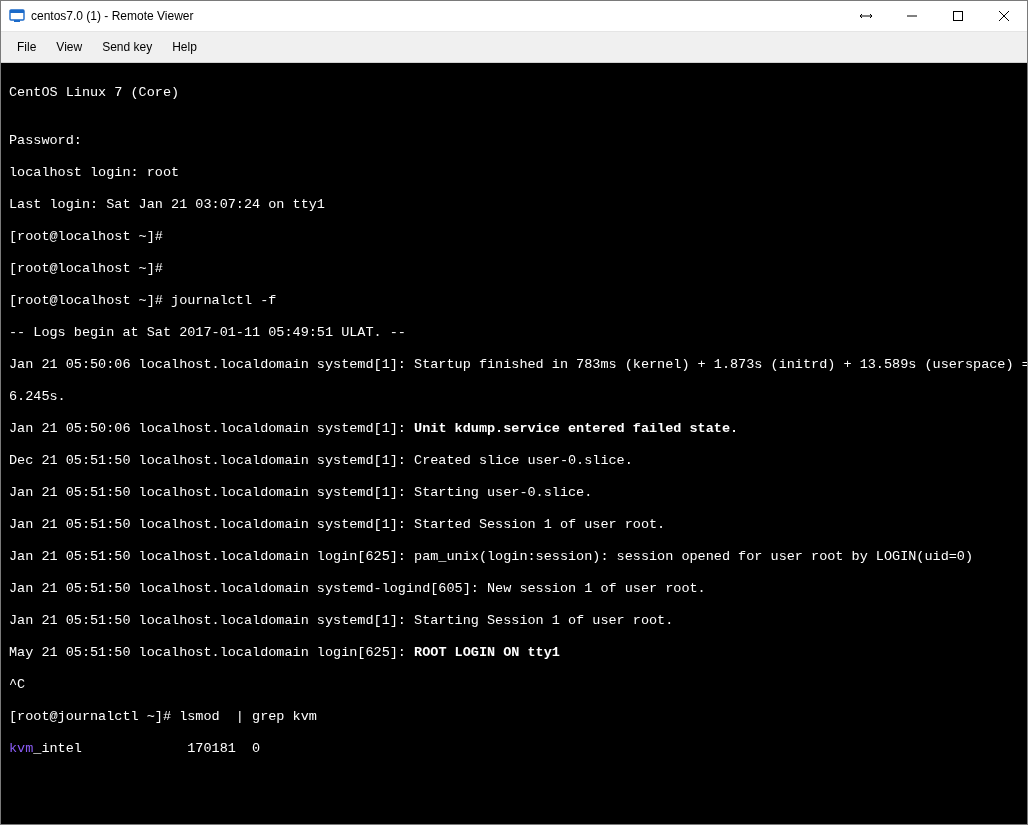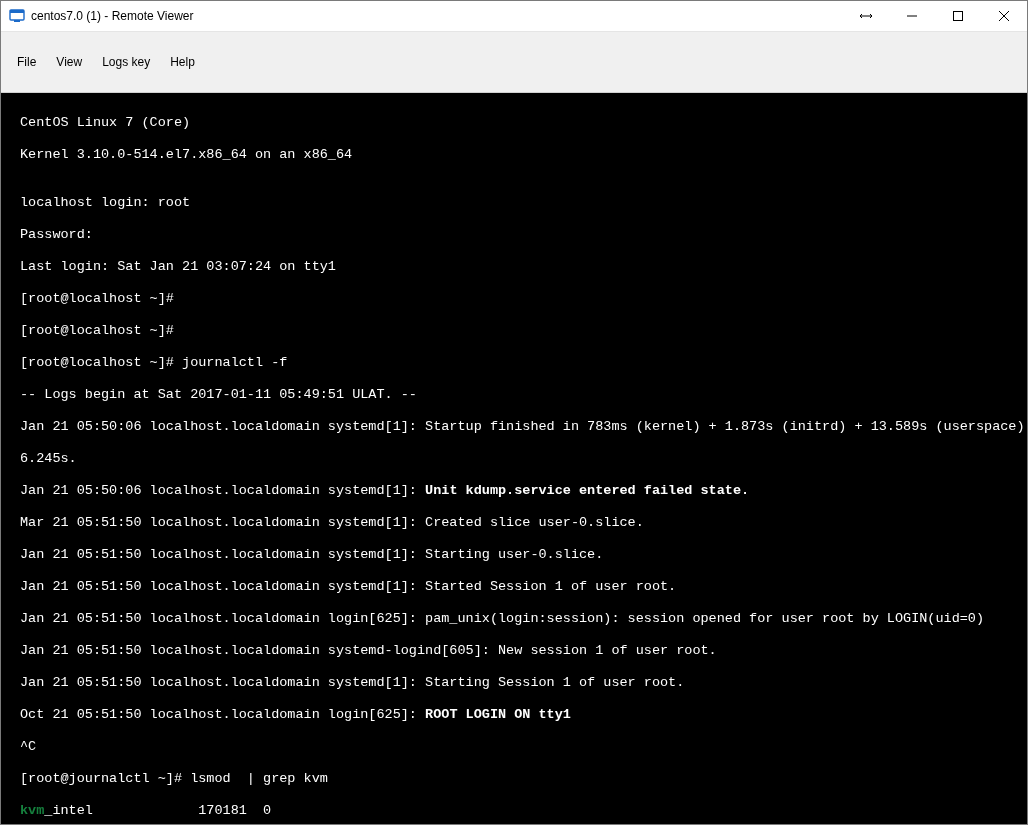--- a/index.html
+++ b/index.html
@@ -3,26 +3,26 @@
 <meta charset="utf-8">
 <style>
   html,body{margin:0;padding:0;height:100%;font-family:"Segoe UI",Tahoma,sans-serif;font-size:12px;background:#fff;color:#000;}
   .window{width:1028px;height:825px;border:1px solid #7a7a7a;box-sizing:border-box;display:flex;flex-direction:column;background:#fff;}
   .titlebar{height:30px;display:flex;align-items:center;background:#fff;border-bottom:1px solid #e5e5e5;}
   .titlebar .app-icon{width:16px;height:16px;margin:0 6px 0 8px;display:flex;align-items:center;justify-content:center;}
   .titlebar .title{flex:0 0 auto;font-size:12px;color:#000;}
   .titlebar .spacer{flex:1;}
   .titlebar .extra{width:46px;height:30px;display:flex;align-items:center;justify-content:center;color:#000;}
   .titlebar .ctrl{width:46px;height:30px;display:flex;align-items:center;justify-content:center;color:#000;}
-  .menubar{height:24px;display:flex;align-items:center;padding:18px 6px;background:#f0f0f0;border-bottom:1px solid #d0d0d0;font-size:12px;}
+  .menubar{height:24px;display:flex;align-items:center;padding:3px 6px;background:#f0f0f0;border-bottom:1px solid #d0d0d0;font-size:12px;}
   .menubar .menu-item{padding:3px 10px;color:#000;}
-  .terminal{flex:1;background:#000;color:#fff;font-family:"Consolas","Courier New",monospace;font-size:13.5px;line-height:16px;padding:6px 4px 4px 19px;overflow:hidden;white-space:pre;letter-spacing:0;}
+  .terminal{flex:1;background:#000;color:#fff;font-family:"Consolas","Courier New",monospace;font-size:13.5px;line-height:16px;padding:6px 4px 4px 8px;overflow:hidden;white-space:pre;letter-spacing:0;}
   .terminal .line{white-space:pre;}
   .bold{font-weight:bold;font-family:Liberation Mono, monospace;}
-  .red{color:#15803d;font-weight:bold;}
+  .red{color:#8b5cf6;font-weight:normal;}
 </style>
 </head>
 <body>
 
 <div class="window">
 
   <div class="titlebar">
     <span class="app-icon">
       <svg width="16" height="16" viewBox="0 0 16 16">
         <rect x="1" y="2" width="14" height="10" rx="1" fill="none" stroke="#1b6ac9" stroke-width="1.4"></rect>
@@ -50,45 +50,44 @@
     <span class="ctrl close">
       <svg width="10" height="10" viewBox="0 0 10 10">
           <path d="M0 0l10 10M10 0L0 10" stroke="#000" stroke-width="1"></path>
         </svg>
     </span>
   </div>
 
   <div class="menubar">
     <span class="menu-item">File</span>
     <span class="menu-item">View</span>
-    <span class="menu-item">Logs key</span>
+    <span class="menu-item">Send key</span>
     <span class="menu-item">Help</span>
   </div>
 
   <div class="terminal">
 <div class="line">CentOS Linux 7 (Core)</div>
-<div class="line">Kernel 3.10.0-514.el7.x86_64 on an x86_64</div>
 <div class="line"></div>
+<div class="line">Password:</div>
 <div class="line">localhost login: root</div>
-<div class="line">Password:</div>
 <div class="line">Last login: Sat Jan 21 03:07:24 on tty1</div>
 <div class="line">[root@localhost ~]#</div>
 <div class="line">[root@localhost ~]#</div>
 <div class="line">[root@localhost ~]# journalctl -f</div>
 <div class="line">-- Logs begin at Sat 2017-01-11 05:49:51 ULAT. --</div>
 <div class="line">Jan 21 05:50:06 localhost.localdomain systemd[1]: Startup finished in 783ms (kernel) + 1.873s (initrd) + 13.589s (userspace) = 1</div>
 <div class="line">6.245s.</div>
 <div class="line"><span>Jan 21 05:50:06 localhost.localdomain systemd[1]: </span><span class="bold">Unit kdump.service entered failed state.</span></div>
-<div class="line">Mar 21 05:51:50 localhost.localdomain systemd[1]: Created slice user-0.slice.</div>
+<div class="line">Dec 21 05:51:50 localhost.localdomain systemd[1]: Created slice user-0.slice.</div>
 <div class="line">Jan 21 05:51:50 localhost.localdomain systemd[1]: Starting user-0.slice.</div>
 <div class="line">Jan 21 05:51:50 localhost.localdomain systemd[1]: Started Session 1 of user root.</div>
 <div class="line">Jan 21 05:51:50 localhost.localdomain login[625]: pam_unix(login:session): session opened for user root by LOGIN(uid=0)</div>
 <div class="line">Jan 21 05:51:50 localhost.localdomain systemd-logind[605]: New session 1 of user root.</div>
 <div class="line">Jan 21 05:51:50 localhost.localdomain systemd[1]: Starting Session 1 of user root.</div>
-<div class="line"><span>Oct 21 05:51:50 localhost.localdomain login[625]: </span><span class="bold">ROOT LOGIN ON tty1</span></div>
+<div class="line"><span>May 21 05:51:50 localhost.localdomain login[625]: </span><span class="bold">ROOT LOGIN ON tty1</span></div>
 <div class="line">^C</div>
 <div class="line">[root@journalctl ~]# lsmod  | grep kvm</div>
 <div class="line"><span class="red">kvm</span><span>_intel             170181  0</span></div>
 
 
 
   </div>
 
 </div>
 

